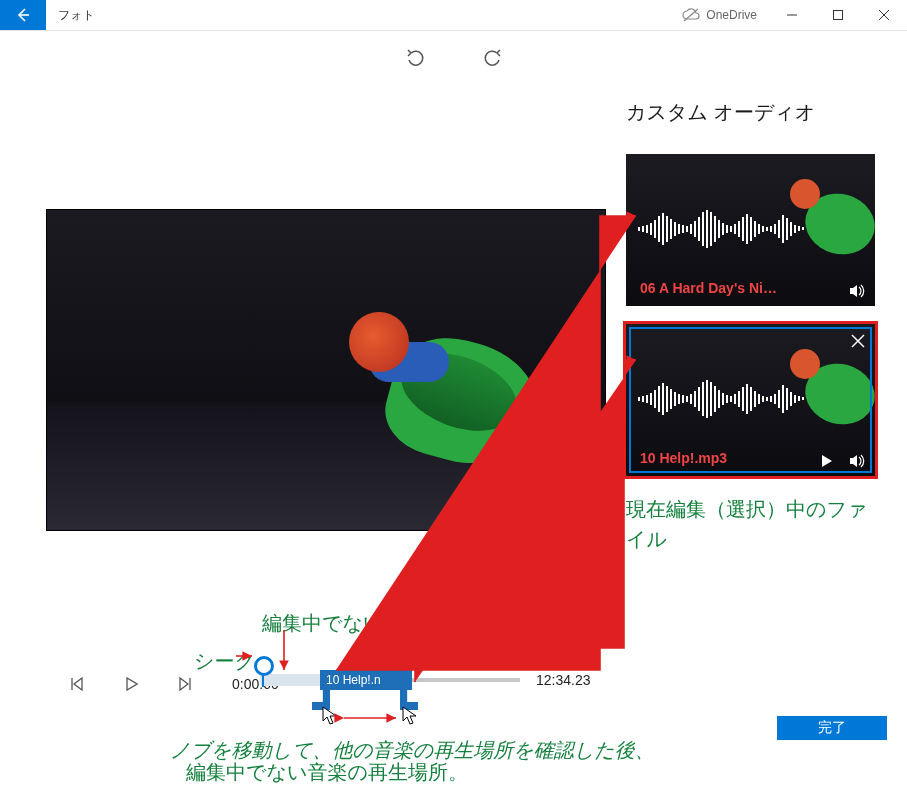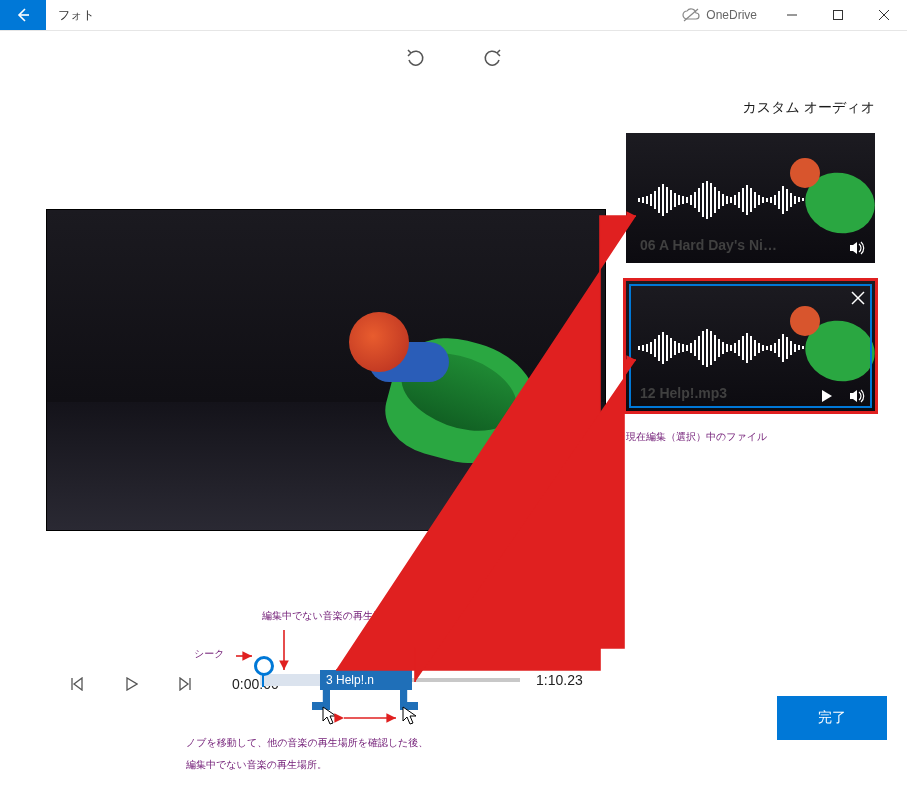--- a/index.html
+++ b/index.html
@@ -103,41 +103,41 @@
   .p-nape { width:80px; height:40px; border-radius:40px; background:#2a5db8; top: 20px; left: 10px;}
   .p-body { width:150px; height:120px; border-radius:50% 60% 60% 40%; background:#2aa741; top:20px; left:30px; transform:rotate(15deg);}
   .p-wing { width:120px;height:70px;border-radius:50%;background:linear-gradient(180deg,#1f8a34,#116023); top:35px; left:40px; transform:rotate(20deg);}
   .p-tail { width:60px;height:90px;background:#1f8a34;border-radius:30px; top:80px; left:140px; transform:rotate(40deg);}
 
   .side {
     flex: 1;
     padding: 20px 16px 0 20px;
   }
   .side-title {
-    font-size: 14px;
-    text-align: right;
-    margin-bottom: 16px;
+    font-size: 20px;
+    text-align: left;
+    margin-bottom: 28px;
   }
   .add-btn {
     background: #0078D7;
     color:#fff;
     display:flex;
     align-items:center;
     justify-content:center;
     gap:8px;
     height:36px;
     font-size:14px;
     margin-bottom: 24px;
   }
   .add-btn .plus { font-size:18px; font-weight:300; line-height:0;}
   .audio-card {
-    height: 130px;
+    height: 152px;
     position: relative;
     margin-bottom: 18px;
-    color: #404040;
+    color: #ef4444;
     overflow: hidden;
   }
   .audio-card.selected {
     outline: 3px solid #e02020;
     outline-offset: 0;
   }
   .audio-card.selected::after{
     content:"";position:absolute;inset:3px;border:2px solid #0078D7;pointer-events:none;
   }
   .ac-bg1, .ac-bg2 { position:absolute; inset:0; }
@@ -152,22 +152,22 @@
   }
   .waveform span{ width:2px; background:#fff; display:block;}
   .ac-title {
     position:absolute; left:14px; bottom:10px; font-weight:600; font-size:14px;
     white-space:nowrap; overflow:hidden; text-overflow:ellipsis; max-width:180px;
   }
   .ac-icons { position:absolute; right:10px; bottom:6px; display:flex; gap:14px; align-items:center;}
   .ac-close { position:absolute; right:10px; top:10px; }
 
   .annotation {
-    color: #701a75;
-    font-size: 10px;
+    color: #15803d;
+    font-size: 20px;
     line-height: 1.5;
   }
 
   .controls-row {
     position: absolute;
     left: 60px;
     top: 664px;
     width: 560px;
     height: 40px;
     display:flex;
@@ -208,21 +208,21 @@
   .cursor svg{display:block;}
 
   .bottom-btns {
     position:absolute;
     right: 20px;
     bottom: 56px;
     display:flex;
     gap:12px;
   }
   .btn {
-    width:110px; height:44px; display:flex;align-items:center;justify-content:center;font-size:14px;
+    width:110px; height:24px; display:flex;align-items:center;justify-content:center;font-size:14px;
   }
   .btn.primary { background:#0078D7;color:#fff;}
   .btn.secondary { background:#ccc;color:#222;}
 
   
   .arrow { position:absolute; pointer-events:none; }
   .red { stroke:#e02020; fill:#e02020; }
 
 </style>
 </head>
@@ -401,21 +401,21 @@
           <span style="height: 8px;"></span>
           <span style="height: 5px;"></span>
           <span style="height: 3px;"></span>
         </div>
       <div class="ac-close">
         <svg width="14" height="14">
             <line x1="1" y1="1" x2="13" y2="13" stroke="#fff" stroke-width="1.5"></line>
             <line x1="13" y1="1" x2="1" y2="13" stroke="#fff" stroke-width="1.5"></line>
           </svg>
       </div>
-      <div class="ac-title">12 Help!.mp3</div>
+      <div class="ac-title">10 Help!.mp3</div>
       <div class="ac-icons">
         <svg width="14" height="14" viewBox="0 0 14 14">
             <path d="M3 1v12l10-6z" fill="#fff"></path>
           </svg>
         <svg width="18" height="18" viewBox="0 0 18 18">
             <path d="M3 6h3l4-3v12l-4-3H3z" fill="#fff"></path>
             <path d="M12 5a5 5 0 0 1 0 8M14 3a8 8 0 0 1 0 12" stroke="#fff" fill="none" stroke-width="1.2"></path>
           </svg>
       </div>
     </div>
@@ -437,43 +437,43 @@
       </svg>
   </div>
   <div class="pb-btn">
     <svg width="14" height="14" viewBox="0 0 14 14">
         <path d="M2 1v12l8-6z" fill="none" stroke="#555" stroke-width="1.3"></path>
         <line x1="12" y1="1" x2="12" y2="13" stroke="#555" stroke-width="1.3"></line>
       </svg>
   </div>
   <div class="timecode" style="margin-left:30px">0:00.00</div>
 </div>
-<div class="timecode" style="position:absolute;left:536px;top:672px">1:10.23</div>
+<div class="timecode" style="position:absolute;left:536px;top:672px">12:34.23</div>
 
 <div class="timeline">
   <div class="track-bg"></div>
   <div class="knob"></div>
-  <div class="clip">3 Help!.n</div>
+  <div class="clip">10 Help!.n</div>
   <div class="handle-l"></div>
   <div class="handle-r"></div>
   <div class="cursor" style="top:28px;left:62px">
       <svg width="16" height="20">
         <path d="M1 1l0 14 4-4 3 7 3-1-3-7h6z" fill="#fff" stroke="#000" stroke-width="1"></path>
       </svg>
     </div>
   <div class="cursor" style="top:28px;left:142px">
       <svg width="16" height="20">
         <path d="M1 1l0 14 4-4 3 7 3-1-3-7h6z" fill="#fff" stroke="#000" stroke-width="1"></path>
       </svg>
     </div>
 </div>
 
 <div class="annotation" style="position:absolute;left:262px;top:608px">編集中でない音楽の再生場所</div>
 <div class="annotation" style="position:absolute;left:194px;top:646px">シーク</div>
-<div class="annotation" style="position:absolute;left:186px;top:735px;">ノブを移動して、他の音楽の再生場所を確認した後、</div>
+<div class="annotation" style="position:absolute;left:170px;top:735px;font-style:italic;">ノブを移動して、他の音楽の再生場所を確認した後、</div>
 <div class="annotation" style="position:absolute;left:186px;top:757px;">編集中でない音楽の再生場所。</div>
 
 <div class="bottom-btns">
   <div class="btn primary">完了</div>
 </div>
 
 <svg class="arrow" style="left:0;top:0" width="907" height="796">
   <defs>
     <marker id="ah" markerWidth="8" markerHeight="8" refX="6" refY="3" orient="auto">
       <path d="M0 0 L6 3 L0 6 z" fill="#e02020"></path>

